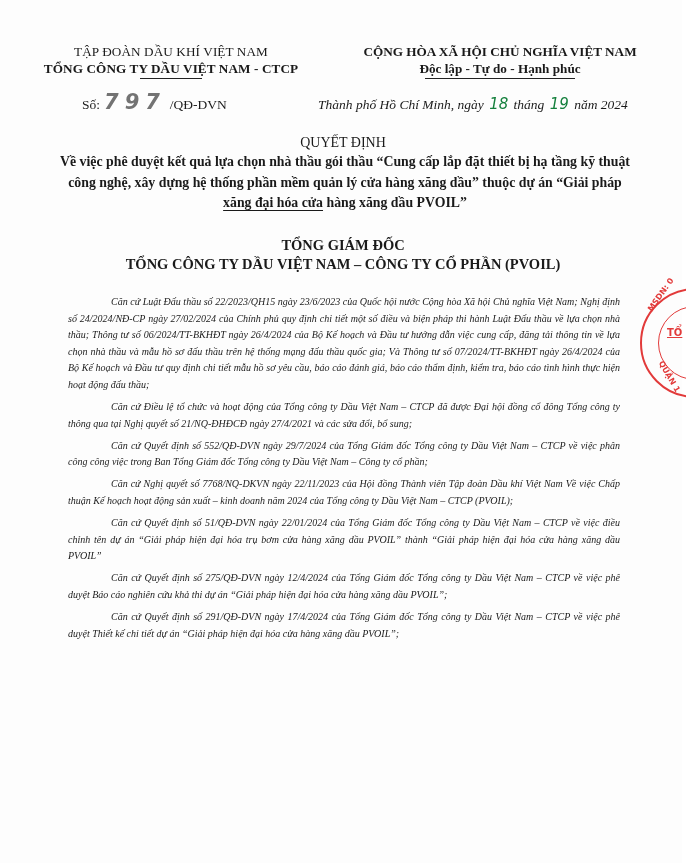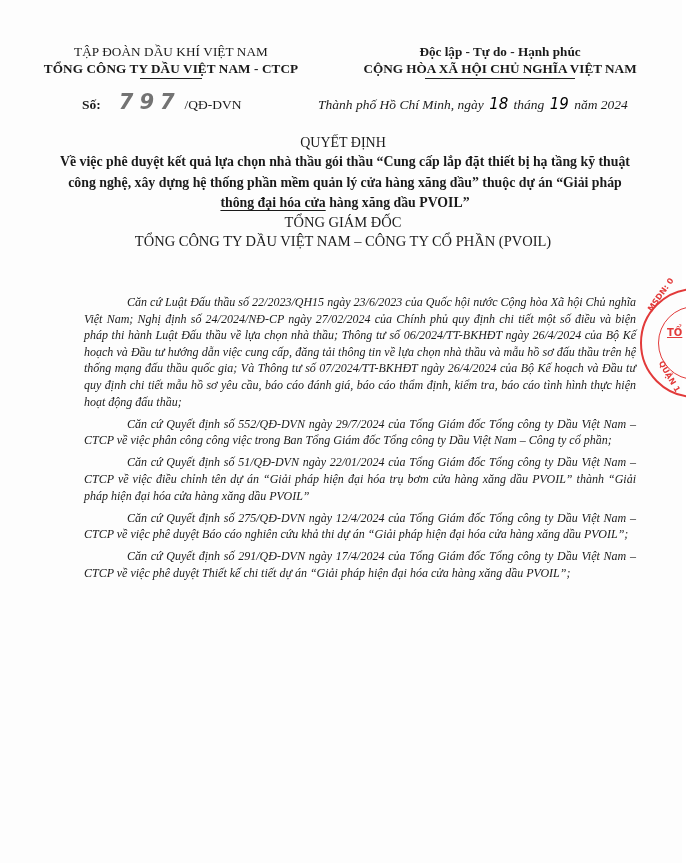--- a/index.html
+++ b/index.html
@@ -9,83 +9,85 @@
 
   .hdr-left { position: absolute; left: 40px; top: 43px; width: 262px; text-align: center; font-size: 13.2px; line-height: 17px; }
   .hdr-left .l1 { letter-spacing: 0.1px; }
   .hdr-left .l2 { font-weight: bold; letter-spacing: 0.1px; }
   .hdr-left .rule { width: 62px; height: 1px; background: #222; margin: 1px auto 0; }
 
   .hdr-right { position: absolute; left: 330px; top: 43px; width: 340px; text-align: center; font-size: 13.2px; line-height: 17px; font-weight: bold; }
   .hdr-right .rule { width: 150px; height: 1px; background: #222; margin: 1px auto 0; }
 
   .num-row { position: absolute; left: 82px; top: 90px; font-size: 13.5px; display: flex; align-items: baseline; }
-  .num-row .so { margin-right: 18px; font-weight: bold; }
+  .num-row .so { margin-right: 4px; }
   .num-row .num { font-family: "DejaVu Sans", sans-serif; font-style: italic; font-weight: bold; color: #737373; font-size: 21px; letter-spacing: 6px; margin-right: 4px; }
 
   .date-row { position: absolute; left: 318px; top: 95px; font-size: 13.5px; font-style: italic; white-space: nowrap; }
-  .date-row .hand { font-family: "DejaVu Sans", sans-serif; color: #000000; font-size: 15px; font-style: italic; padding: 0 2px; }
+  .date-row .hand { font-family: "DejaVu Sans", sans-serif; color: #15803d; font-size: 15px; font-style: italic; padding: 0 2px; }
 
   .title { position: absolute; left: 40px; top: 134px; width: 606px; text-align: center; font-weight: normal; font-size: 14px; line-height: 18px; }
   .subject { position: absolute; left: 60px; top: 152px; width: 570px; text-align: center; font-weight: bold; font-size: 13.8px; line-height: 20.5px; }
   .subject .ul { text-decoration: underline; text-decoration-thickness: 1px; text-underline-offset: 3px; }
 
-  .gd { position: absolute; left: 40px; top: 213px; width: 606px; text-align: center; font-weight: normal; font-size: 14.5px; line-height: 19px; }
+  .gd { position: absolute; left: 40px; top: 236px; width: 606px; text-align: center; font-weight: bold; font-size: 14.5px; line-height: 19px; }
 
-  .body { position: absolute; left: 84px; top: 294px; width: 552px; font-style: italic; font-size: 12px; line-height: 16.6px; text-align: justify; }
+  .body { position: absolute; left: 68px; top: 294px; width: 552px; font-style: italic; font-size: 10px; line-height: 16.6px; text-align: justify; }
   .para { text-indent: 43px; margin: 0 0 5.5px 0; }
 
   .stamp { position: absolute; left: 640px; top: 288px; width: 110px; height: 110px; border-radius: 50%; border: 2px solid #e23a3a; box-sizing: border-box; }
   .stamp .inner { position: absolute; left: 16px; top: 16px; width: 74px; height: 74px; border-radius: 50%; border: 1.5px solid #e23a3a; box-sizing: border-box; }
   .stamp .txt { position: absolute; color: #e23a3a; font-family: "DejaVu Sans", sans-serif; font-weight: bold; font-size: 8px; }
   .stamp .inner-txt { position: absolute; color: #e23a3a; font-family: "DejaVu Sans", sans-serif; font-weight: bold; font-size: 10px; }
 </style>
 </head>
 <body>
 
 <div class="page">
 
   <div class="hdr-left">
     <div class="l1">TẬP ĐOÀN DẦU KHÍ VIỆT NAM</div>
     <div class="l2">TỔNG CÔNG TY DẦU VIỆT NAM - CTCP</div>
     <div class="rule"></div>
   </div>
 
   <div class="hdr-right">
+    <div>CỘNG HÒA XÃ HỘI CHỦ NGHĨA VIỆT NAM</div>
     <div>Độc lập - Tự do - Hạnh phúc</div>
-    <div>CỘNG HÒA XÃ HỘI CHỦ NGHĨA VIỆT NAM</div>
     <div class="rule"></div>
   </div>
 
   <div class="num-row">
     <span class="so">Số:</span>
     <span class="num">797</span>
     <span>/QĐ-DVN</span>
   </div>
 
   <div class="date-row">
     <span>Thành phố Hồ Chí Minh, ngày</span>
     <span class="hand">18</span>
     <span>tháng</span>
     <span class="hand">19</span>
     <span>năm 2024</span>
   </div>
 
   <div class="title">QUYẾT ĐỊNH</div>
 
-  <div class="subject"><span>Về việc phê duyệt kết quả lựa chọn nhà thầu gói thầu “Cung cấp lắp đặt thiết bị hạ tầng kỹ thuật công nghệ, xây dựng hệ thống phần mềm quản lý cửa hàng xăng dầu” thuộc dự án “Giải pháp </span><span class="ul">thông đại hóa cửa</span><span> hàng xăng dầu PVOIL”</span></div>
+  <div class="subject"><span>Về việc phê duyệt kết quả lựa chọn nhà thầu gói thầu “Cung cấp lắp đặt thiết bị hạ tầng kỹ thuật công nghệ, xây dựng hệ thống phần mềm quản lý cửa hàng xăng dầu” thuộc dự án “Giải pháp </span><span class="ul">xăng đại hóa cửa</span><span> hàng xăng dầu PVOIL”</span></div>
 
   <div class="gd">
     <div>TỔNG GIÁM ĐỐC</div>
     <div>TỔNG CÔNG TY DẦU VIỆT NAM – CÔNG TY CỔ PHẦN (PVOIL)</div>
   </div>
 
   <div class="body">
     <p class="para">Căn cứ Luật Đấu thầu số 22/2023/QH15 ngày 23/6/2023 của Quốc hội nước Cộng hòa Xã hội Chủ nghĩa Việt Nam; Nghị định số 24/2024/NĐ-CP ngày 27/02/2024 của Chính phủ quy định chi tiết một số điều và biện pháp thi hành Luật Đấu thầu về lựa chọn nhà thầu; Thông tư số 06/2024/TT-BKHĐT ngày 26/4/2024 của Bộ Kế hoạch và Đầu tư hướng dẫn việc cung cấp, đăng tải thông tin về lựa chọn nhà thầu và mẫu hồ sơ đấu thầu trên hệ thống mạng đấu thầu quốc gia; Và Thông tư số 07/2024/TT-BKHĐT ngày 26/4/2024 của Bộ Kế hoạch và Đầu tư quy định chi tiết mẫu hồ sơ yêu cầu, báo cáo đánh giá, báo cáo thẩm định, kiểm tra, báo cáo tình hình thực hiện hoạt động đấu thầu;</p>
+    <p class="para">Căn cứ Điều lệ tổ chức và hoạt động của Tổng công ty Dầu Việt Nam – CTCP đã được Đại hội đồng cổ đông Tổng công ty thông qua tại Nghị quyết số 21/NQ-ĐHĐCĐ ngày 27/4/2021 và các sửa đổi, bổ sung;</p>
     <p class="para">Căn cứ Quyết định số 552/QĐ-DVN ngày 29/7/2024 của Tổng Giám đốc Tổng công ty Dầu Việt Nam – CTCP về việc phân công công việc trong Ban Tổng Giám đốc Tổng công ty Dầu Việt Nam – Công ty cổ phần;</p>
+    <p class="para">Căn cứ Nghị quyết số 7768/NQ-DKVN ngày 22/11/2023 của Hội đồng Thành viên Tập đoàn Dầu khí Việt Nam Về việc Chấp thuận Kế hoạch hoạt động sản xuất – kinh doanh năm 2024 của Tổng công ty Dầu Việt Nam – CTCP (PVOIL);</p>
     <p class="para">Căn cứ Quyết định số 51/QĐ-DVN ngày 22/01/2024 của Tổng Giám đốc Tổng công ty Dầu Việt Nam – CTCP về việc điều chỉnh tên dự án “Giải pháp hiện đại hóa trụ bơm cửa hàng xăng dầu PVOIL” thành “Giải pháp hiện đại hóa cửa hàng xăng dầu PVOIL”</p>
     <p class="para">Căn cứ Quyết định số 275/QĐ-DVN ngày 12/4/2024 của Tổng Giám đốc Tổng công ty Dầu Việt Nam – CTCP về việc phê duyệt Báo cáo nghiên cứu khả thi dự án “Giải pháp hiện đại hóa cửa hàng xăng dầu PVOIL”;</p>
     <p class="para">Căn cứ Quyết định số 291/QĐ-DVN ngày 17/4/2024 của Tổng Giám đốc Tổng công ty Dầu Việt Nam – CTCP về việc phê duyệt Thiết kế chi tiết dự án “Giải pháp hiện đại hóa cửa hàng xăng dầu PVOIL”;</p>
   </div>
 
   <div class="stamp">
     <div class="inner">
       <span class="inner-txt" style="left:8px; top:20px;text-decoration:underline;">TỔ</span>
     </div>
     <span class="txt" style="left:4px; top:18px; transform: rotate(-55deg); transform-origin: left top;">MSDN: 0</span>

